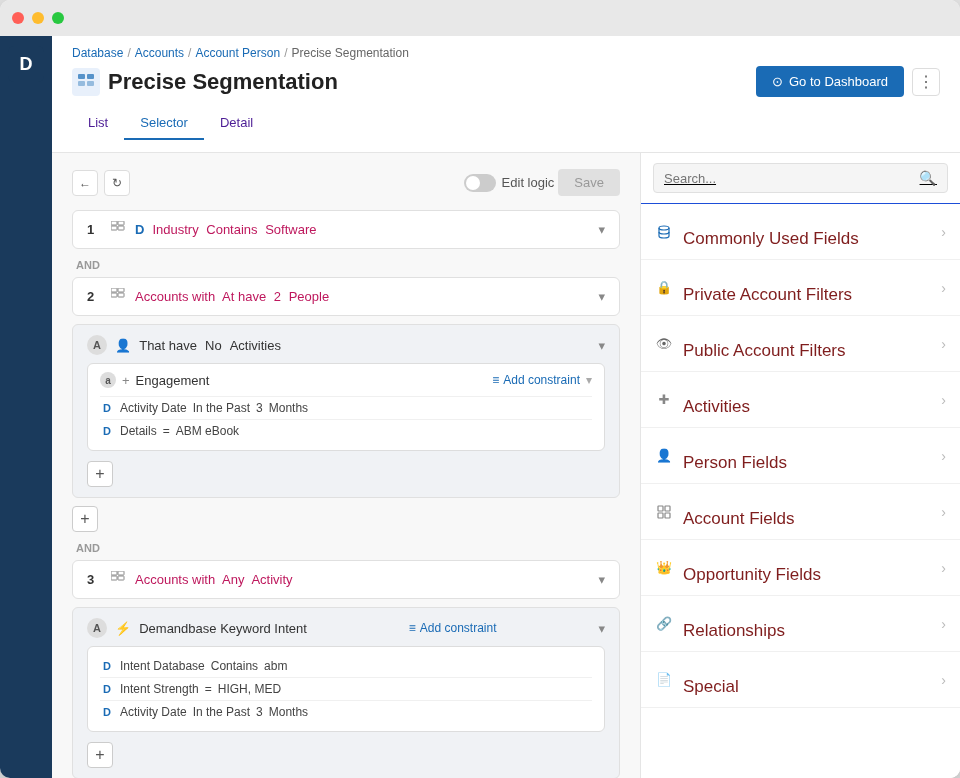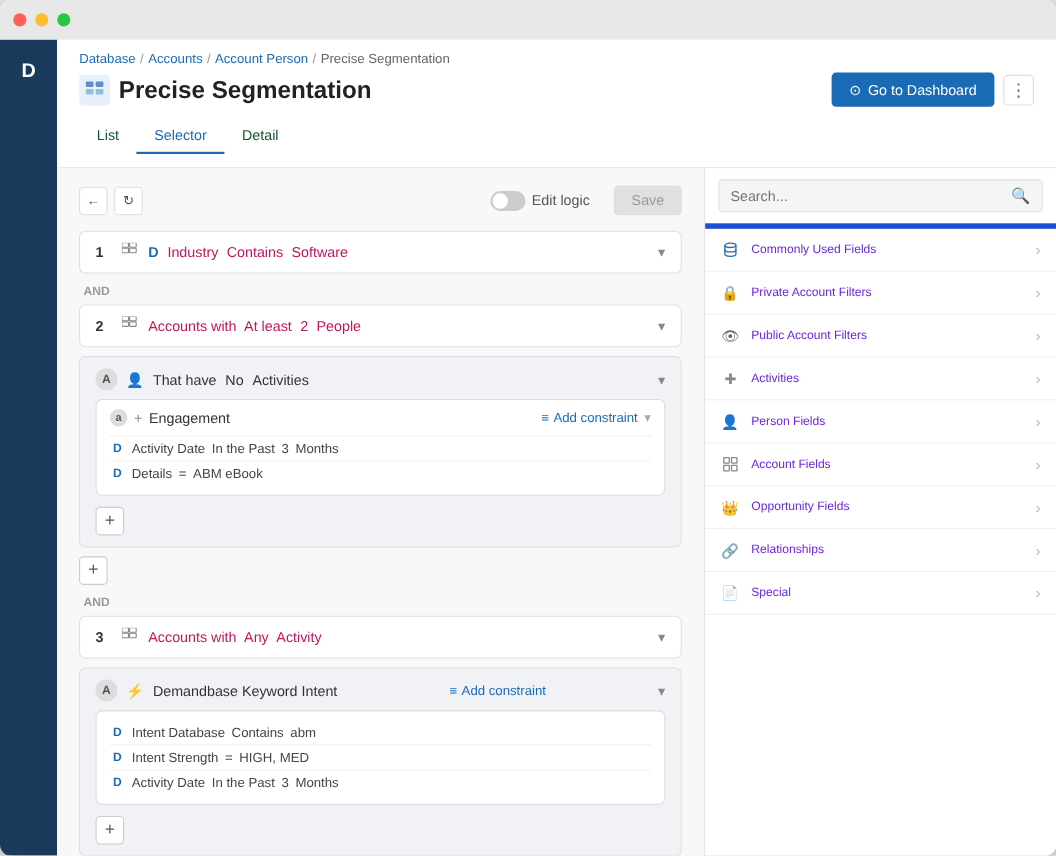--- a/index.html
+++ b/index.html
@@ -27,31 +27,31 @@
     
     .page-header { display: flex; align-items: center; justify-content: space-between; margin-bottom: 10px; }
     .page-title-area { display: flex; align-items: center; gap: 8px; }
     .page-icon { width: 28px; height: 28px; background: #e8f0fb; border-radius: 4px; display: flex; align-items: center; justify-content: center; }
     .page-title { font-size: 22px; font-weight: 600; color: #222; }
     .header-actions { display: flex; align-items: center; gap: 8px; }
     .btn-dashboard { background: #1a6bb5; color: white; border: none; padding: 8px 16px; border-radius: 4px; font-size: 13px; cursor: pointer; display: flex; align-items: center; gap: 6px; }
     .btn-more { width: 28px; height: 28px; background: white; border: 1px solid #ddd; border-radius: 4px; display: flex; align-items: center; justify-content: center; cursor: pointer; font-size: 16px; color: #666; }
     
     .tabs { display: flex; gap: 0; }
-    .tab { padding: 8px 16px; font-size: 13px; color: #14532d; cursor: pointer; border-bottom: 2px solid transparent; }
+    .tab { padding: 8px 16px; font-size: 13px; color: #4c1d95; cursor: pointer; border-bottom: 2px solid transparent; }
     .tab.active { color: #1a6bb5; border-bottom: 2px solid #1a6bb5; font-weight: 500; }
     
     .content-area { display: flex; flex: 1; overflow: hidden; }
     
     .segment-editor { flex: 1; padding: 16px 20px; overflow-y: auto; background: #f8f8f8; }
     
     .editor-toolbar { display: flex; align-items: center; justify-content: space-between; margin-bottom: 14px; }
     .toolbar-left { display: flex; align-items: center; gap: 6px; }
     .icon-btn { width: 26px; height: 26px; background: white; border: 1px solid #ddd; border-radius: 4px; display: flex; align-items: center; justify-content: center; cursor: pointer; font-size: 12px; color: #555; }
-    .toolbar-right { display: flex; align-items: center; gap: 22px; }
+    .toolbar-right { display: flex; align-items: center; gap: 4px; }
     .edit-logic-toggle { display: flex; align-items: center; gap: 6px; font-size: 13px; color: #555; }
     .toggle-switch { width: 32px; height: 18px; background: #ccc; border-radius: 9px; position: relative; cursor: pointer; }
     .toggle-switch::after { content: ''; width: 14px; height: 14px; background: white; border-radius: 50%; position: absolute; top: 2px; left: 2px; }
     .btn-save { background: #e0e0e0; color: #999; border: none; padding: 6px 16px; border-radius: 4px; font-size: 13px; cursor: pointer; }
     
     .rule-group { margin-bottom: 10px; }
     .rule-row { background: white; border: 1px solid #e0e0e0; border-radius: 6px; padding: 10px 14px; display: flex; align-items: center; gap: 8px; font-size: 13px; }
     .rule-number { font-weight: 600; color: #333; min-width: 16px; }
     .rule-icon { color: #888; font-size: 14px; }
     .rule-text { color: #be185d; flex: 1; }
@@ -68,29 +68,29 @@
     .sub-rule-header { display: flex; align-items: center; gap: 6px; font-size: 13px; color: #333; margin-bottom: 8px; }
     .sub-rule-item { display: flex; align-items: center; gap: 6px; font-size: 12px; color: #444; padding: 4px 0; border-top: 1px solid #f0f0f0; }
     .field-icon { width: 14px; height: 14px; color: #1a6bb5; font-size: 11px; font-weight: bold; display: flex; align-items: center; justify-content: center; }
     .add-constraint-btn { margin-left: auto; display: flex; align-items: center; gap: 4px; font-size: 12px; color: #1a6bb5; cursor: pointer; }
     .row-dropdown { color: #aaa; cursor: pointer; font-size: 12px; }
     
     .add-btn { display: flex; align-items: center; justify-content: center; width: 26px; height: 26px; border: 1px solid #ccc; border-radius: 4px; color: #555; font-size: 16px; cursor: pointer; background: white; margin-top: 10px; }
     .add-btn-outer { display: flex; align-items: center; justify-content: center; width: 26px; height: 26px; border: 1px solid #ccc; border-radius: 4px; color: #555; font-size: 16px; cursor: pointer; background: white; margin-top: 8px; }
     
     .right-panel { width: 320px; background: white; border-left: 1px solid #e5e5e5; flex-shrink: 0; display: flex; flex-direction: column; overflow: hidden; }
-    .search-bar { padding: 10px 12px; border-bottom: 5px solid #1d4ed8; }
+    .search-bar { padding: 10px 12px; border-bottom: 1px solid #1d4ed8; text-decoration: underline; }
     .search-input-wrap { display: flex; align-items: center; background: #f5f5f5; border: 1px solid #e0e0e0; border-radius: 4px; padding: 6px 10px; gap: 6px; }
     .search-input { border: none; background: transparent; outline: none; font-size: 13px; color: #333; flex: 1; }
     .search-icon { color: #aaa; font-size: 14px; }
     
     .panel-items { flex: 1; overflow-y: auto; }
     .panel-item { display: flex; align-items: center; padding: 10px 14px; border-bottom: 1px solid #f0f0f0; cursor: pointer; gap: 10px; }
     .panel-item-icon { width: 18px; height: 18px; display: flex; align-items: center; justify-content: center; color: #666; font-size: 13px; flex-shrink: 0; }
-    .panel-item-label { flex: 1; font-size: 11px; color: #6d28d9; }
+    .panel-item-label { flex: 1; font-size: 17px; color: #7f1d1d; margin-top: 15px; }
     .panel-chevron { color: #bbb; font-size: 14px; }
     
     
     ::-webkit-scrollbar { width: 6px; }
     ::-webkit-scrollbar-track { background: transparent; }
     ::-webkit-scrollbar-thumb { background: #ccc; border-radius: 3px; }
   </style>
 </head>
 <body>
 
@@ -197,21 +197,21 @@
               <span class="rule-icon">
                 <svg width="16" height="14" viewBox="0 0 16 14" fill="none">
                   <rect x="0" y="0" width="6" height="4" rx="0.5" stroke="#888" stroke-width="1" fill="none"></rect>
                   <rect x="7" y="0" width="6" height="4" rx="0.5" stroke="#888" stroke-width="1" fill="none"></rect>
                   <rect x="0" y="5" width="6" height="4" rx="0.5" stroke="#888" stroke-width="1" fill="none"></rect>
                   <rect x="7" y="5" width="6" height="4" rx="0.5" stroke="#888" stroke-width="1" fill="none"></rect>
                 </svg>
               </span>
               <span class="rule-text">
                 <span>Accounts with</span>
-                <span> At least</span>
+                <span> At have</span>
                 <span> 2</span>
                 <span> People</span>
               </span>
               <span class="rule-dropdown">▾</span>
             </div>
 
             <div class="nested-rule">
               <div class="nested-row">
                 <div class="letter-badge">A</div>
                 <span style="color:#888;">👤</span>

